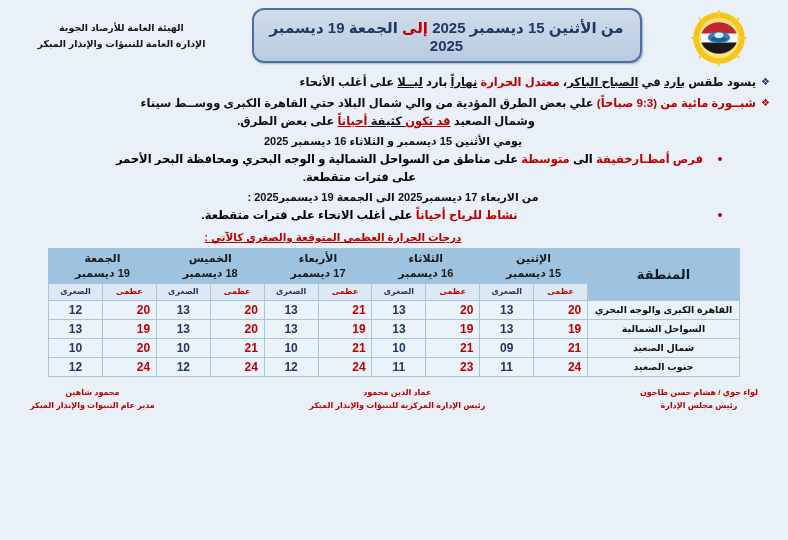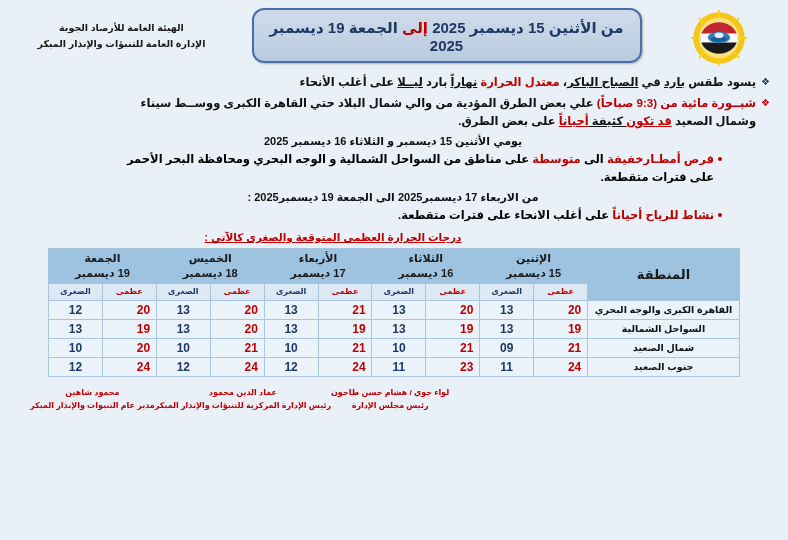--- a/index.html
+++ b/index.html
@@ -98,31 +98,31 @@
   .center-line {
     text-align: center;
     font-size: 11px;
     font-weight: bold;
     color: #111;
     margin: 5px 0 3px 0;
   }
   .dot-row {
     display: flex;
     flex-direction: row;
-    gap: 4px;
+    gap: 15px;
     align-items: flex-start;
     padding-right: 48px;
     margin-bottom: 2px;
   }
   .dot {
     width: 4px; height: 4px; border-radius: 50%;
     background: #c00000; margin-top: 6px; flex: none;
   }
   .dot-txt { flex: 1; font-size: 11.5px; font-weight: bold; line-height: 1.5; text-align: right;}
-  .ctr { }
+  .ctr { text-align: center; }
 
   .temps-caption {
     text-align: center;
     font-size: 10.5px;
     font-weight: bold;
     color: #c00000;
     text-decoration: underline;
     margin: 7px 120px 5px 0;
   }
 
@@ -184,21 +184,21 @@
     color: #1f3864;
     font-size: 12px;
     font-weight: bold;
     height: 19px;
   }
 
   
   .footer {
     display: flex;
     flex-direction: row-reverse;
-    justify-content: flex-start;
+    justify-content: space-between;
     padding: 9px 30px 0 30px;
   }
   .sig {
     text-align: center;
     color: #c00000;
     font-size: 8px;
     font-weight: bold;
     line-height: 1.7;
   }
   .sig .nm { display: block; }

